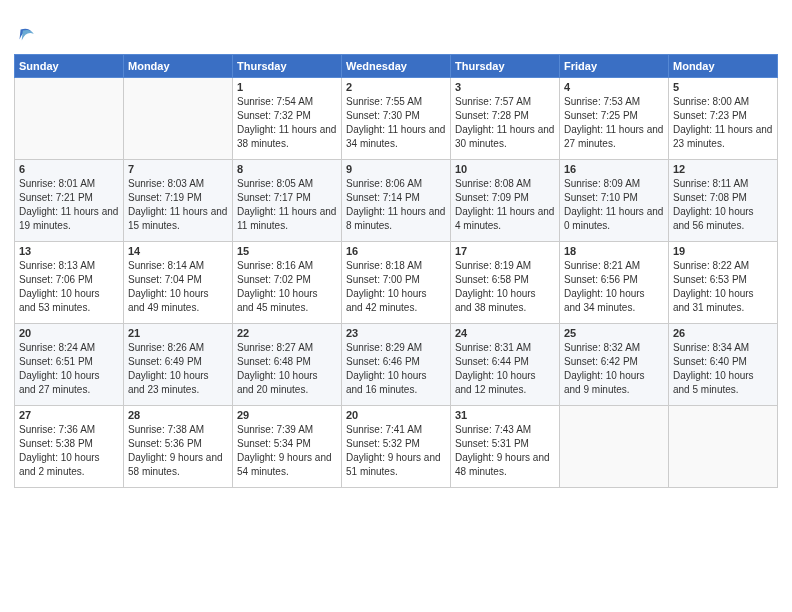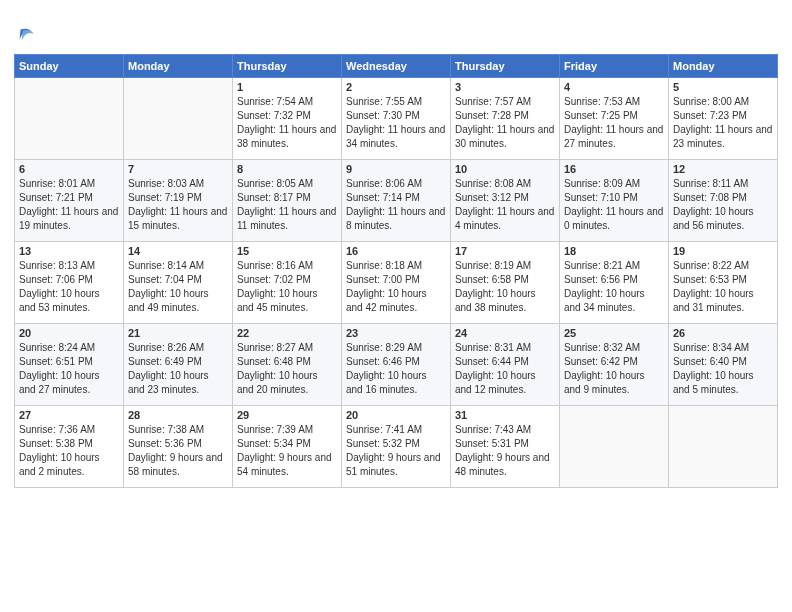--- a/index.html
+++ b/index.html
@@ -169,33 +169,33 @@
           </td>
           <td>
             <span class="day-num">7</span>
             <div class="cell-content">Sunrise: 8:03 AM
 Sunset: 7:19 PM
 Daylight: 11 hours and 15 minutes.</div>
           </td>
           <td>
             <span class="day-num">8</span>
             <div class="cell-content">Sunrise: 8:05 AM
-Sunset: 8:17 PM
+Sunset: 7:17 PM
 Daylight: 11 hours and 11 minutes.</div>
           </td>
           <td>
             <span class="day-num">9</span>
             <div class="cell-content">Sunrise: 8:06 AM
 Sunset: 7:14 PM
 Daylight: 11 hours and 8 minutes.</div>
           </td>
           <td>
             <span class="day-num">10</span>
             <div class="cell-content">Sunrise: 8:08 AM
-Sunset: 3:12 PM
+Sunset: 7:09 PM
 Daylight: 11 hours and 4 minutes.</div>
           </td>
           <td>
             <span class="day-num">16</span>
             <div class="cell-content">Sunrise: 8:09 AM
 Sunset: 7:10 PM
 Daylight: 11 hours and 0 minutes.</div>
           </td>
           <td>
             <span class="day-num">12</span>

